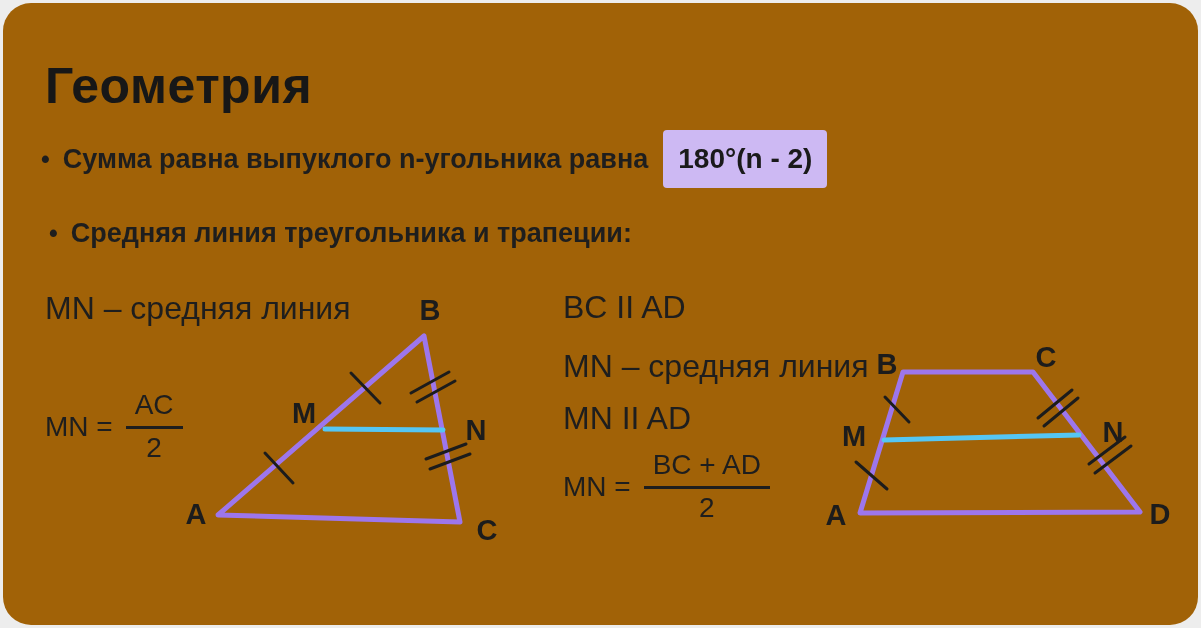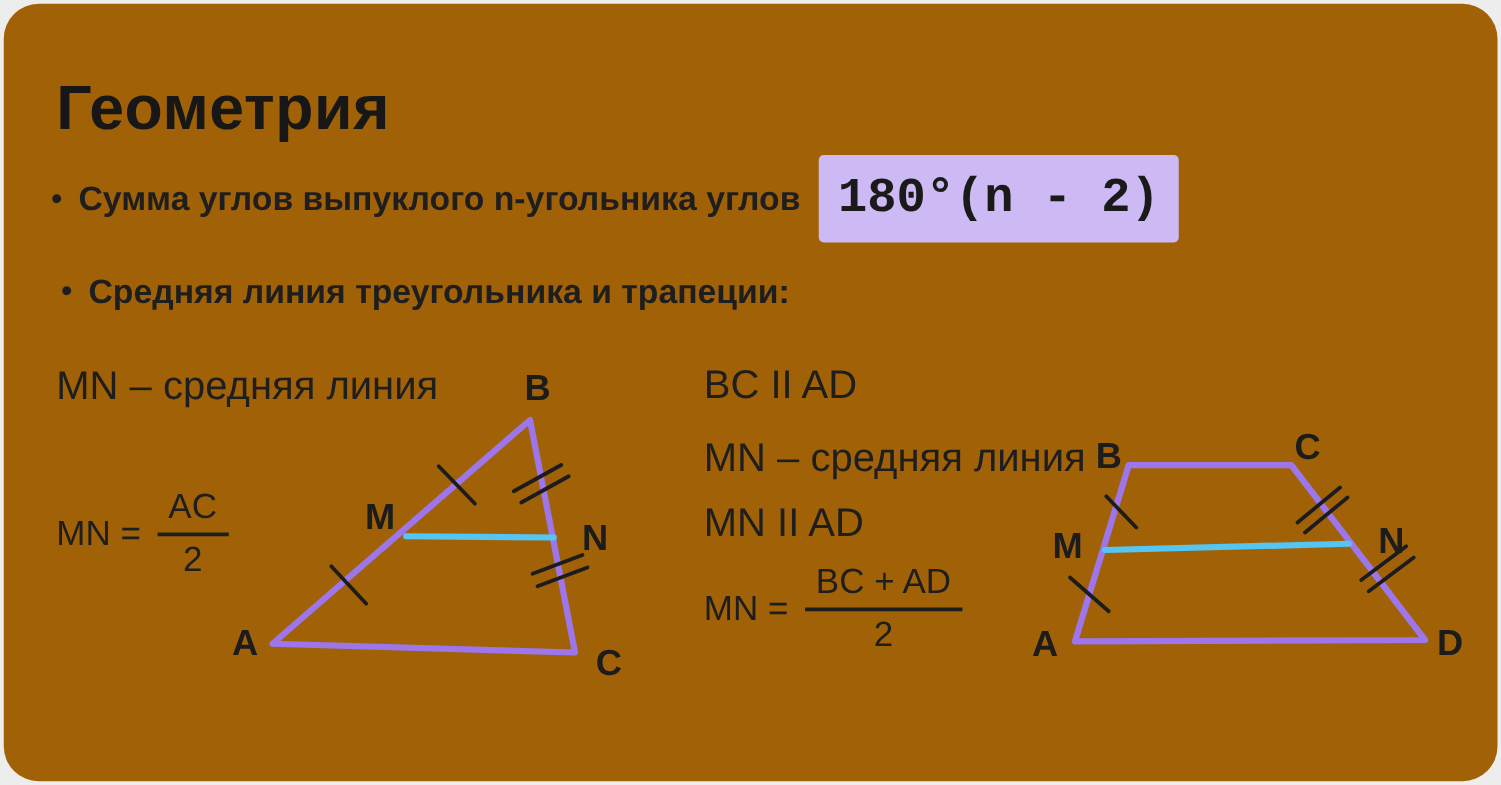--- a/index.html
+++ b/index.html
@@ -37,24 +37,23 @@
   .bullet-row .marker { margin-right: 13px; font-size: 25px; }
   #bullet1 { left: 38px; top: 125px; height: 62px; }
   #bullet2 { left: 46px; top: 210px; height: 40px; }
   .hl {
     display: inline-flex;
     align-items: center;
     background: #cdb9f3;
     border-radius: 4px;
     margin-left: 15px;
     padding: 13px 15px;
-    font-size: 39px;
+    font-size: 28px;
     font-weight: 700;
     color: #1a1a1a;
-    font-family: Liberation Mono, monospace;
   }
   .side-text {
     position: absolute;
     font-size: 32px;
     font-weight: 400;
     color: #1e1e1e;
     white-space: nowrap;
   }
   .formula {
     position: absolute;
@@ -87,21 +86,21 @@
 </style>
 </head>
 <body>
 
 <div class="card">
 
   <h1 class="title">Геометрия</h1>
 
   <div id="bullet1" class="bullet-row">
     <span class="marker">•</span>
-    <span>Сумма углов выпуклого n-угольника углов</span>
+    <span>Сумма равна выпуклого n-угольника равна</span>
     <span class="hl">180°(n - 2)</span>
   </div>
 
   <div id="bullet2" class="bullet-row">
     <span class="marker">•</span>
     <span>Средняя линия треугольника и трапеции:</span>
   </div>
 
   <div class="side-text" style="left:42px; top:287px;">MN – средняя линия</div>
   <div class="formula" style="left:42px; top:386px;">

